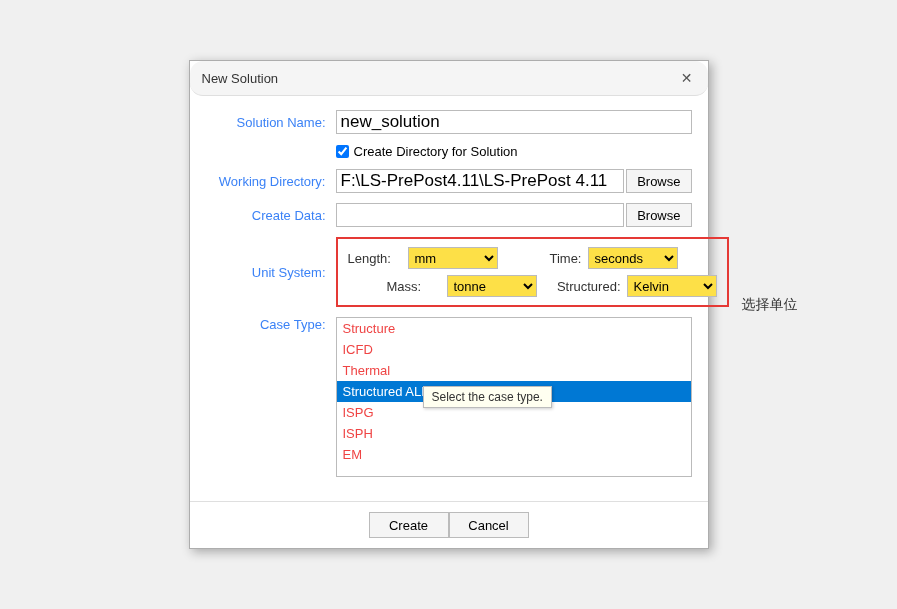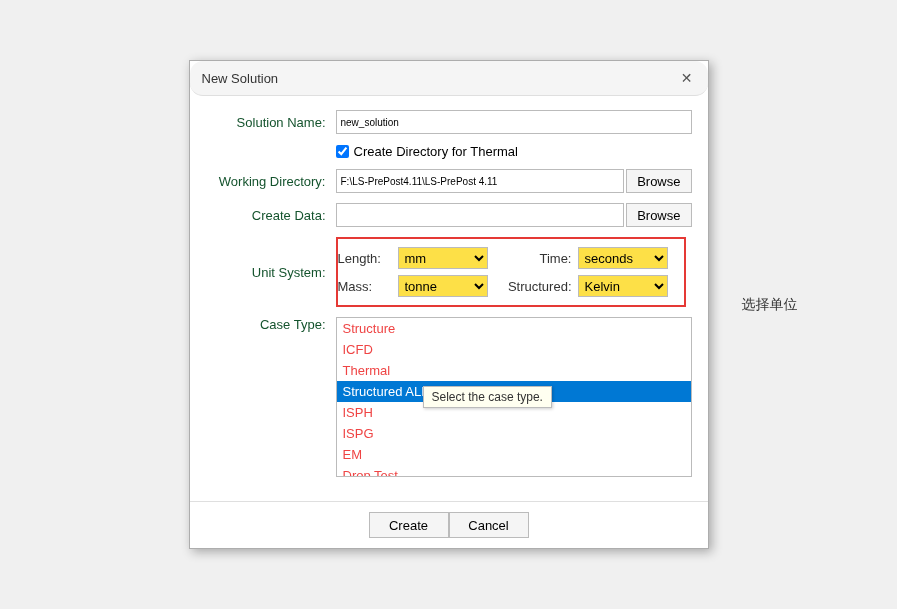--- a/index.html
+++ b/index.html
@@ -52,29 +52,29 @@
     }
     .form-row {
       display: flex;
       align-items: center;
       margin-bottom: 10px;
     }
     .label {
       width: 130px;
       text-align: right;
       padding-right: 10px;
-      color: #14532d;
+      color: #3b82f6;
       flex-shrink: 0;
     }
     .input-text {
       flex: 1;
       height: 24px;
       border: 1px solid #bbb;
       padding: 2px 4px;
-      font-size: 10px;
+      font-size: 17px;
       outline: none;
     }
     .browse-btn {
       margin-left: 2px;
       height: 24px;
       padding: 0 10px;
       border: 1px solid #bbb;
       background: #f5f5f5;
       cursor: pointer;
       font-size: 13px;
@@ -83,30 +83,30 @@
       display: flex;
       align-items: center;
       margin-bottom: 10px;
       margin-left: 130px;
     }
     .checkbox-row input[type=checkbox] {
       margin-right: 5px;
     }
     .unit-box {
       border: 2px solid #e53935;
-      padding: 8px 0;
+      padding: 8px 10px;
       flex: 1;
       margin-right: 6px;
     }
     .unit-row {
       display: flex;
       align-items: center;
       margin-bottom: 6px;
     }
-    .unit-row:last-child { margin-bottom: 0; }
+    .unit-row:last-child { margin-bottom: 0; margin-left: 39px; }
     .unit-label {
       width: 60px;
       color: #333;
     }
     .unit-select {
       height: 22px;
       border: 1px solid #bbb;
       background: #fde047;
       font-size: 13px;
       padding: 0 2px;
@@ -198,21 +198,21 @@
 
     <div class="dialog-body">
 
       <div class="form-row">
         <span class="label">Solution Name:</span>
         <input type="text" class="input-text" value="new_solution" style="">
       </div>
 
       <div class="checkbox-row">
         <input type="checkbox" id="createDir" checked="" style="">
-        <label for="createDir">Create Directory for Thermal</label>
+        <label for="createDir">Create Directory for Solution</label>
       </div>
 
       <div class="form-row">
         <span class="label">Working Directory:</span>
         <input type="text" class="input-text" value="F:\LS-PrePost4.11\LS-PrePost 4.11" style="">
         <button class="browse-btn">Browse</button>
       </div>
 
       <div class="form-row">
         <span class="label">Create Data:</span>
@@ -259,24 +259,23 @@
       </div>
 
       <div class="form-row case-type-section">
         <span class="label">Case Type:</span>
         <div class="case-list-container">
           <ul class="case-list">
             <li>Structure</li>
             <li>ICFD</li>
             <li>Thermal</li>
             <li class="selected">Structured ALE</li>
+            <li>ISPG</li>
             <li>ISPH</li>
-            <li>ISPG</li>
             <li>EM</li>
-            <li>Drop Test</li>
 
           </ul>
           <div class="tooltip">Select the case type.</div>
         </div>
       </div>
 
     </div>
 
     <div class="footer">
       <button class="footer-btn">Create</button>

